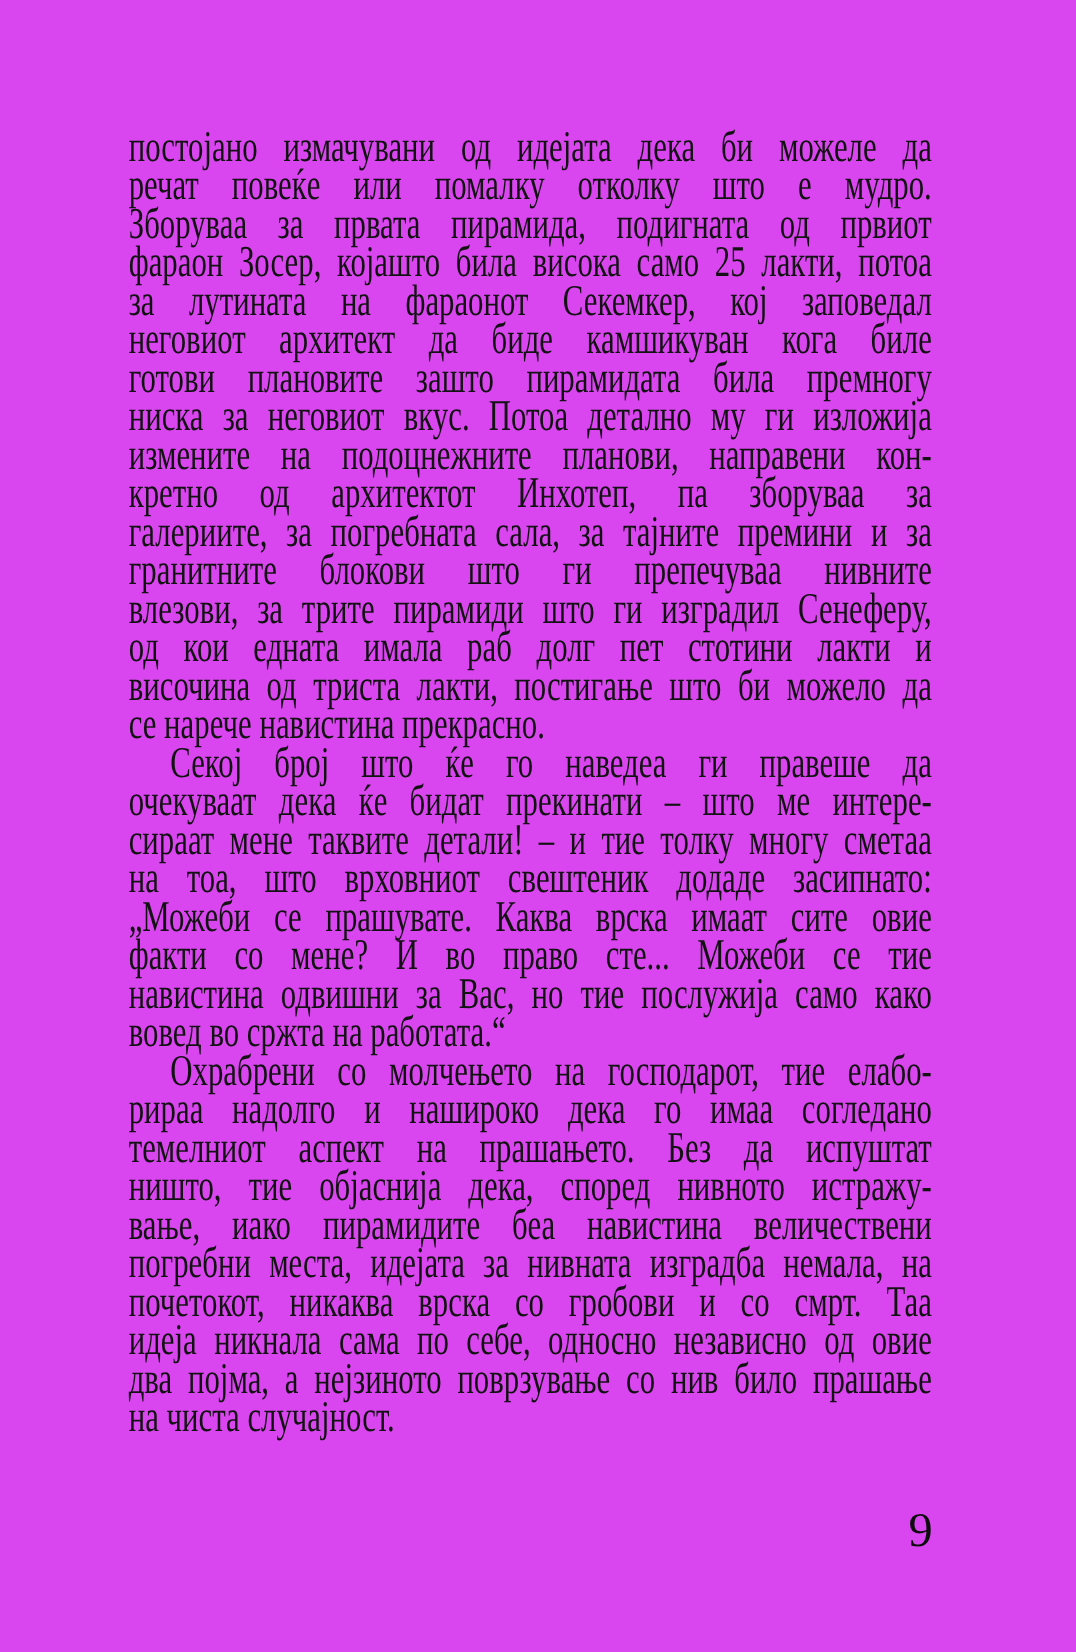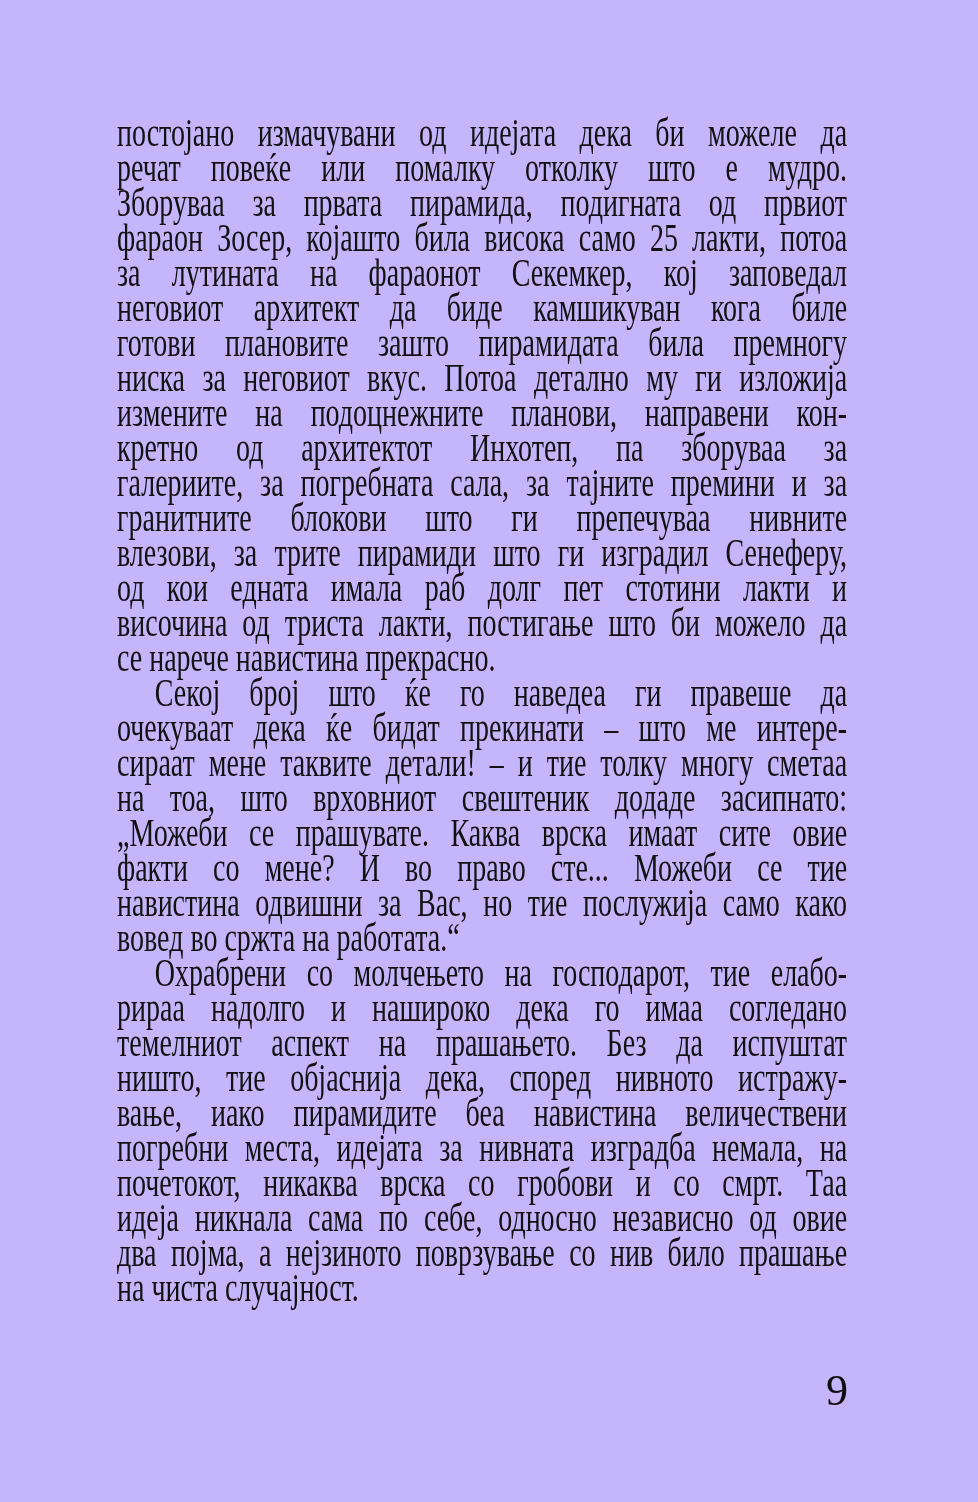--- a/index.html
+++ b/index.html
@@ -5,21 +5,21 @@
   html, body {
     margin: 0;
     padding: 0;
     background: #e8e8e8;
   }
   .page {
     position: relative;
     width: 978px;
     height: 1502px;
     margin: 0 auto;
-    background: #c4b5fd;
+    background: #d946ef;
     font-family: "Liberation Serif", "DejaVu Serif", serif;
     color: #121212;
     overflow: hidden;
   }
   
   .text-block {
     position: absolute;
     left: 117px;
     top: 115px;
     width: 1043px;

